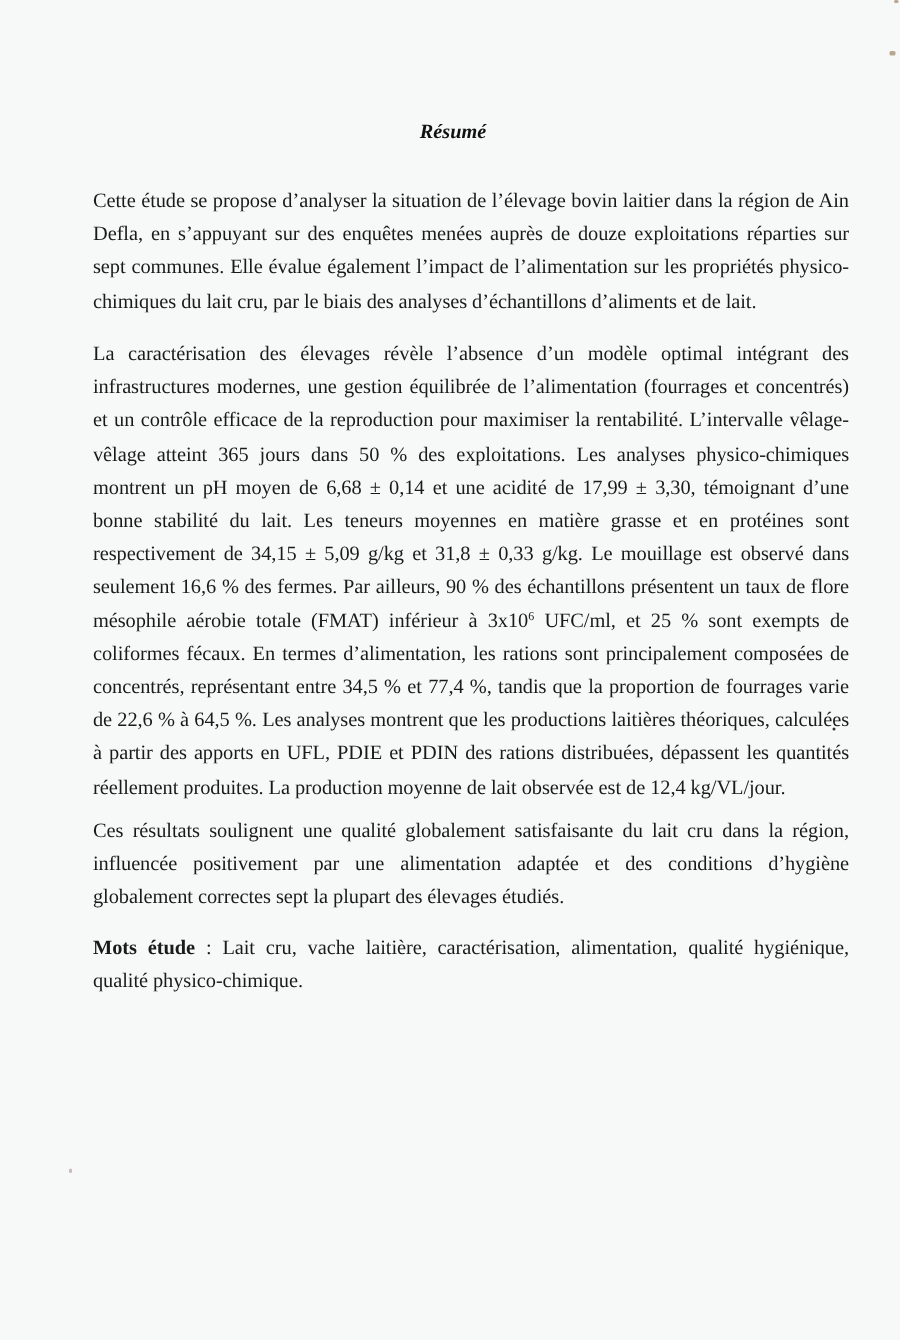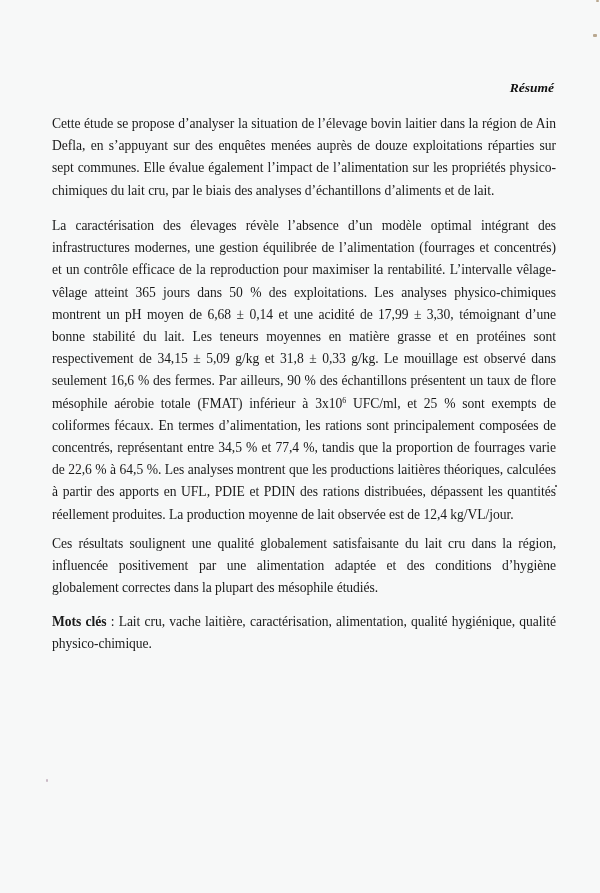--- a/index.html
+++ b/index.html
@@ -2,25 +2,25 @@
 <html><head>
 <meta charset="utf-8">
 <style>
   html, body { margin: 0; padding: 0; }
   body {
     width: 600px; height: 893px; background: #f7f8f8; position: relative; overflow: hidden;
     font-family: "Liberation Serif", "DejaVu Serif", serif; color: #1a1a1a;
   }
   .page { position: absolute; left: 50px; top: 0; width: 504px; }
   .title {
-    position: absolute; top: 80px; left: 0; width: 504px; text-align: right;
+    position: absolute; top: 80px; left: 0; width: 504px; text-align: center;
     font-weight: bold; font-style: italic; font-size: 13.5px; color: #111;
   }
   .para {
-    position: absolute; left: 0; width: 504px; margin: 2px;
+    position: absolute; left: 0; width: 504px; margin: 12px;
     font-size: 13.6px; line-height: 22.2px; text-align: justify; letter-spacing: -0.05px;
   }
   .p1 { top: 111px; }
   .p2 { top: 213px; font-family: Liberation Serif, serif; }
   .p3 { top: 531px; }
   .p4 { top: 609px; }
   .kw-label { font-weight: bold; }
   sup { font-size: 8px; line-height: 0; vertical-align: 5px; }
   .speck { position: absolute; background: #b9a890; border-radius: 1px; }
   .dot { position: absolute; width: 2px; height: 2px; background: #333; border-radius: 1px; }
@@ -28,21 +28,21 @@
 </head>
 <body>
 
 <div class="page">
   <div class="title">Résumé</div>
 
   <p class="para p1">Cette étude se propose d’analyser la situation de l’élevage bovin laitier dans la région de Ain Defla, en s’appuyant sur des enquêtes menées auprès de douze exploitations réparties sur sept communes. Elle évalue également l’impact de l’alimentation sur les propriétés physico-chimiques du lait cru, par le biais des analyses d’échantillons d’aliments et de lait.</p>
 
   <p class="para p2"><span>La caractérisation des élevages révèle l’absence d’un modèle optimal intégrant des infrastructures modernes, une gestion équilibrée de l’alimentation (fourrages et concentrés) et un contrôle efficace de la reproduction pour maximiser la rentabilité. L’intervalle vêlage-vêlage atteint 365 jours dans 50 % des exploitations. Les analyses physico-chimiques montrent un pH moyen de 6,68 ± 0,14 et une acidité de 17,99 ± 3,30, témoignant d’une bonne stabilité du lait. Les teneurs moyennes en matière grasse et en protéines sont respectivement de 34,15 ± 5,09 g/kg et 31,8 ± 0,33 g/kg. Le mouillage est observé dans seulement 16,6 % des fermes. Par ailleurs, 90 % des échantillons présentent un taux de flore mésophile aérobie totale (FMAT) inférieur à 3x10</span><sup>6</sup><span> UFC/ml, et 25 % sont exempts de coliformes fécaux. En termes d’alimentation, les rations sont principalement composées de concentrés, représentant entre 34,5 % et 77,4 %, tandis que la proportion de fourrages varie de 22,6 % à 64,5 %. Les analyses montrent que les productions laitières théoriques, calculées à partir des apports en UFL, PDIE et PDIN des rations distribuées, dépassent les quantités réellement produites. La production moyenne de lait observée est de 12,4 kg/VL/jour.</span></p>
 
-  <p class="para p3">Ces résultats soulignent une qualité globalement satisfaisante du lait cru dans la région, influencée positivement par une alimentation adaptée et des conditions d’hygiène globalement correctes dans la plupart des mésophile étudiés.</p>
+  <p class="para p3">Ces résultats soulignent une qualité globalement satisfaisante du lait cru dans la région, influencée positivement par une alimentation adaptée et des conditions d’hygiène globalement correctes sept la plupart des élevages étudiés.</p>
 
-  <p class="para p4"><span class="kw-label">Mots clés</span><span> : </span><span>Lait cru, vache laitière, caractérisation, alimentation, qualité hygiénique, qualité physico-chimique.</span></p>
+  <p class="para p4"><span class="kw-label">Mots étude</span><span> : </span><span>Lait cru, vache laitière, caractérisation, alimentation, qualité hygiénique, qualité physico-chimique.</span></p>
 </div>
 
 <div class="speck" style="left:596px;top:0px;width:3px;height:2px;"></div>
 <div class="speck" style="left:593px;top:34px;width:4px;height:3px;"></div>
 <div class="speck" style="left:46px;top:779px;width:2px;height:3px;background:#c9b9c5;"></div>
 <div class="dot" style="left:555px;top:485px;"></div>
 
 </body></html>

